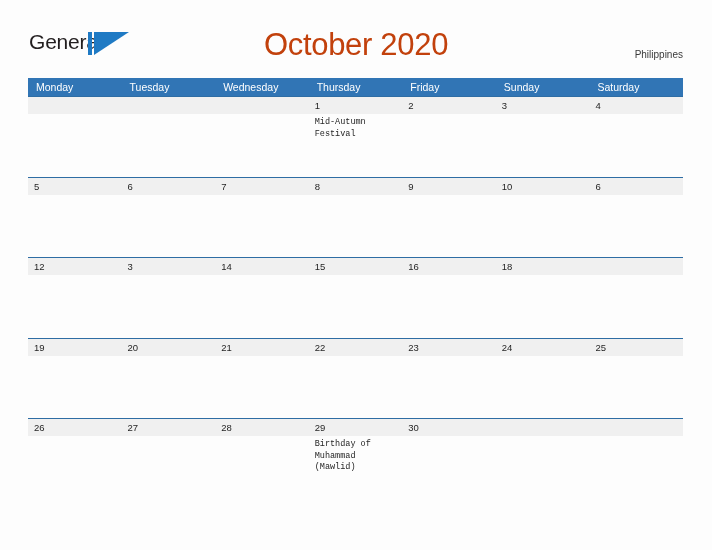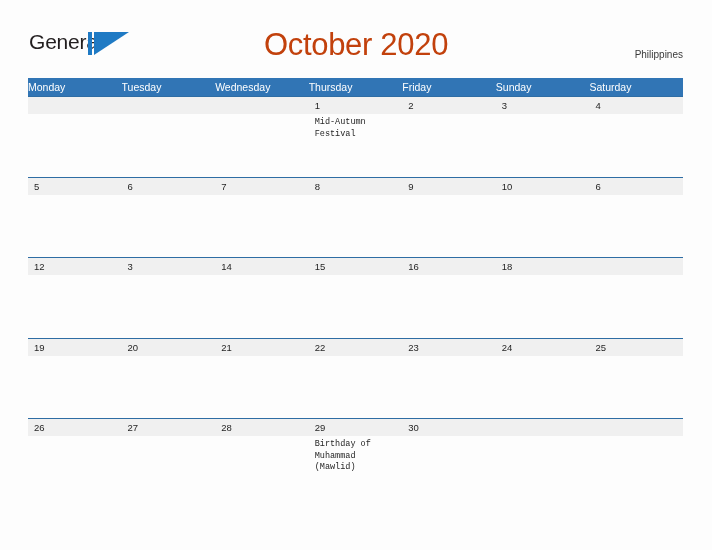--- a/index.html
+++ b/index.html
@@ -91,21 +91,21 @@
 
   .weekday-row {
     display: flex;
     width: 655px;
     height: 18px;
     background: #3175b5;
   }
   .weekday-cell {
     width: 93.571px;
     box-sizing: border-box;
-    padding-left: 0;
+    padding-left: 8px;
     font-size: 10.5px;
     line-height: 18px;
     color: #ffffff;
     white-space: nowrap;
     overflow: hidden;
   }
 
   .week-row {
     width: 655px;
     height: 80.5px;

